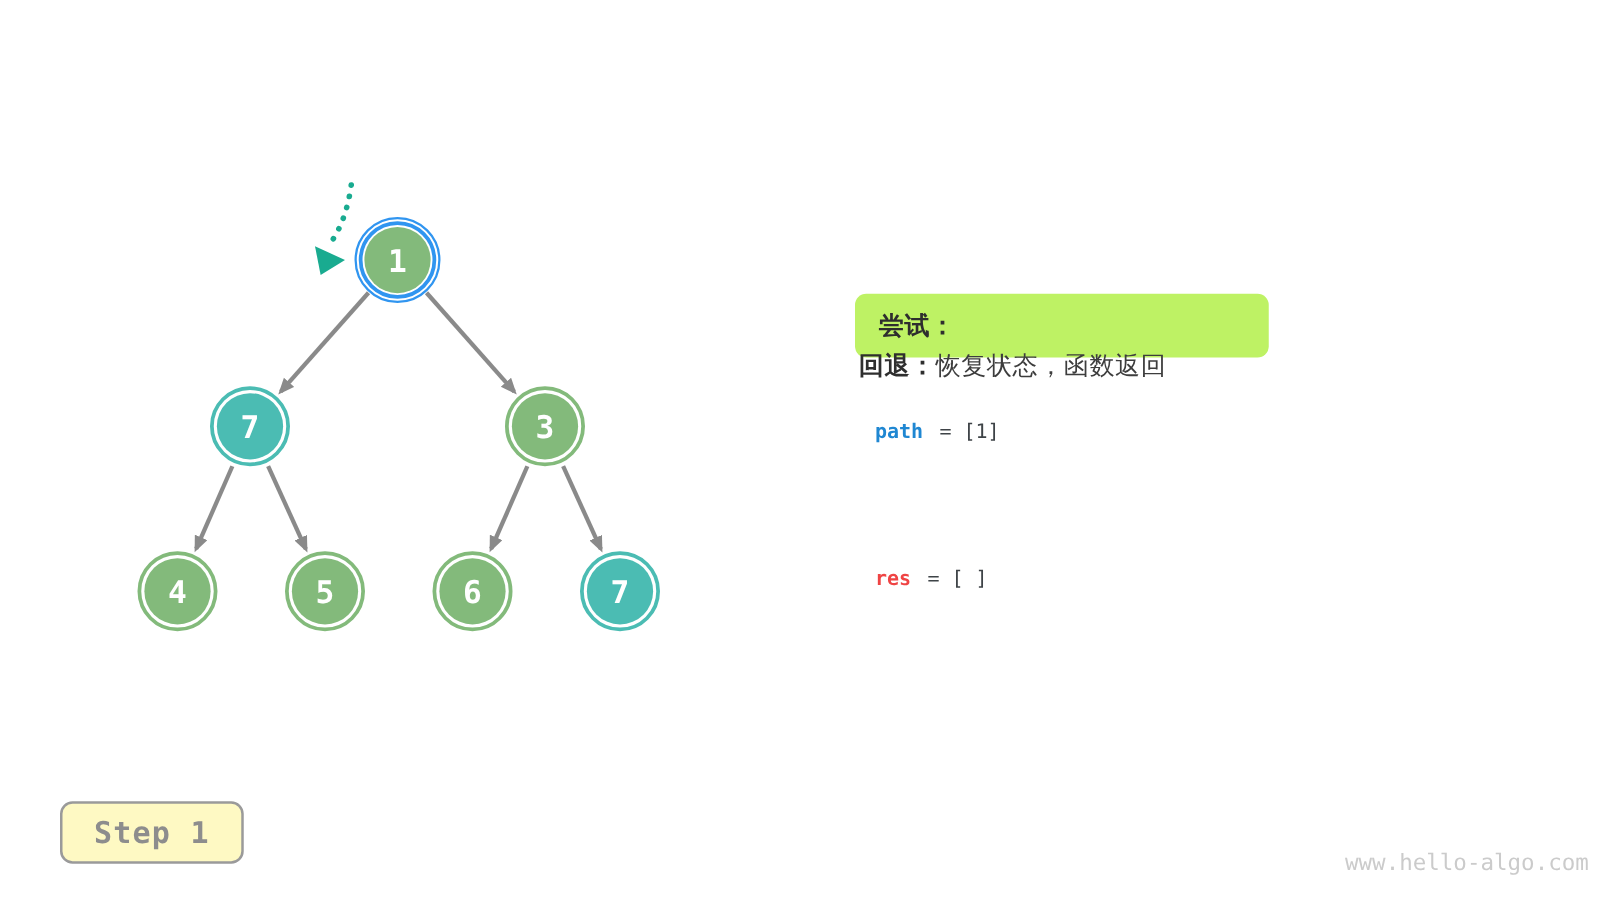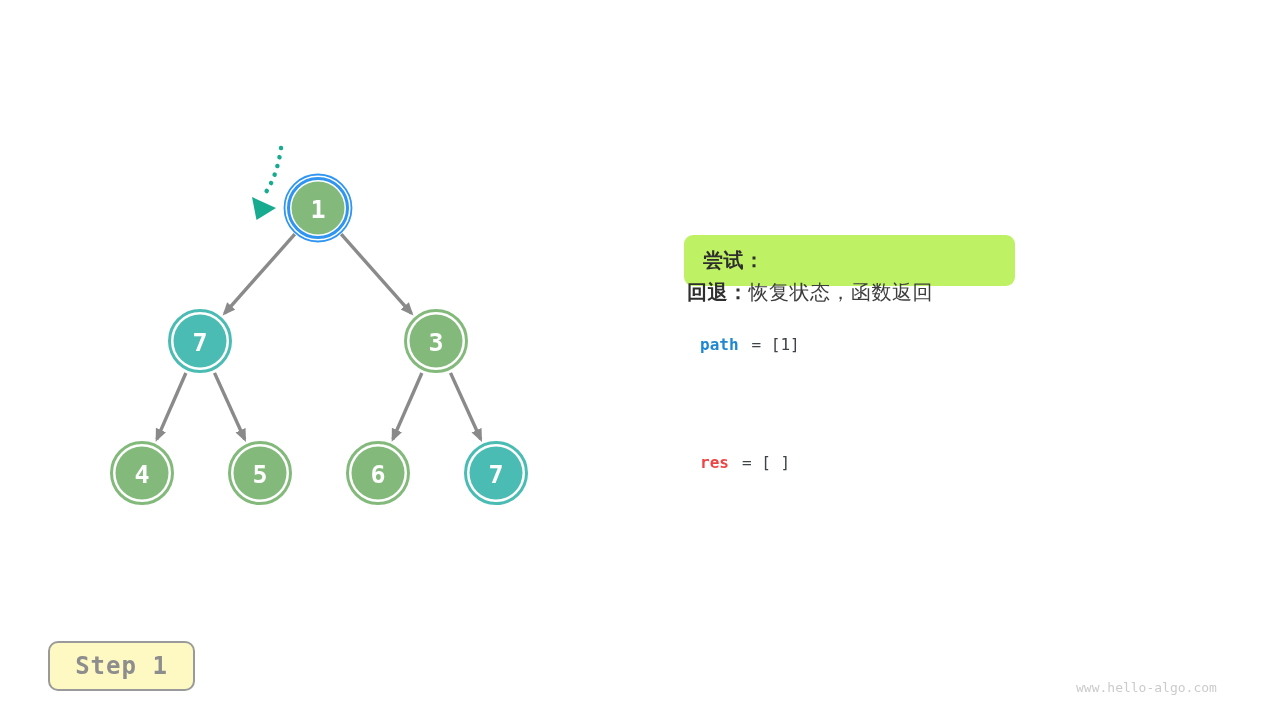--- a/index.html
+++ b/index.html
@@ -37,21 +37,21 @@
   .var-value { margin-left: 13px; white-space: pre; }
   .step-badge {
     position: absolute; left: 35px; top: 641px; width: 147px; height: 50px;
     background: #fef9c3; border: 2px solid #9a9a9a; border-radius: 10px;
     box-sizing: border-box; display: flex; align-items: center; justify-content: center;
     font-family: "DejaVu Sans Mono", monospace; font-size: 24px; font-weight: 700;
     color: #8d8d8d; letter-spacing: 1px; margin-left: 13px;
   }
   .watermark {
     position: absolute; left: 1076px; top: 680px;
-    font-family: "DejaVu Sans Mono", monospace; font-size: 13px; color: #cbcbcb;
+    font-family: "DejaVu Sans Mono", monospace; font-size: 18px; color: #cbcbcb;
   }
 </style>
 </head>
 <body>
 
 <div class="page">
 
   <svg class="tree-svg" width="1280" height="720" viewBox="0 0 1280 720">
     <defs>
       <marker id="arrowhead" markerUnits="userSpaceOnUse" markerWidth="14" markerHeight="12" refX="10" refY="5.5" orient="auto">

